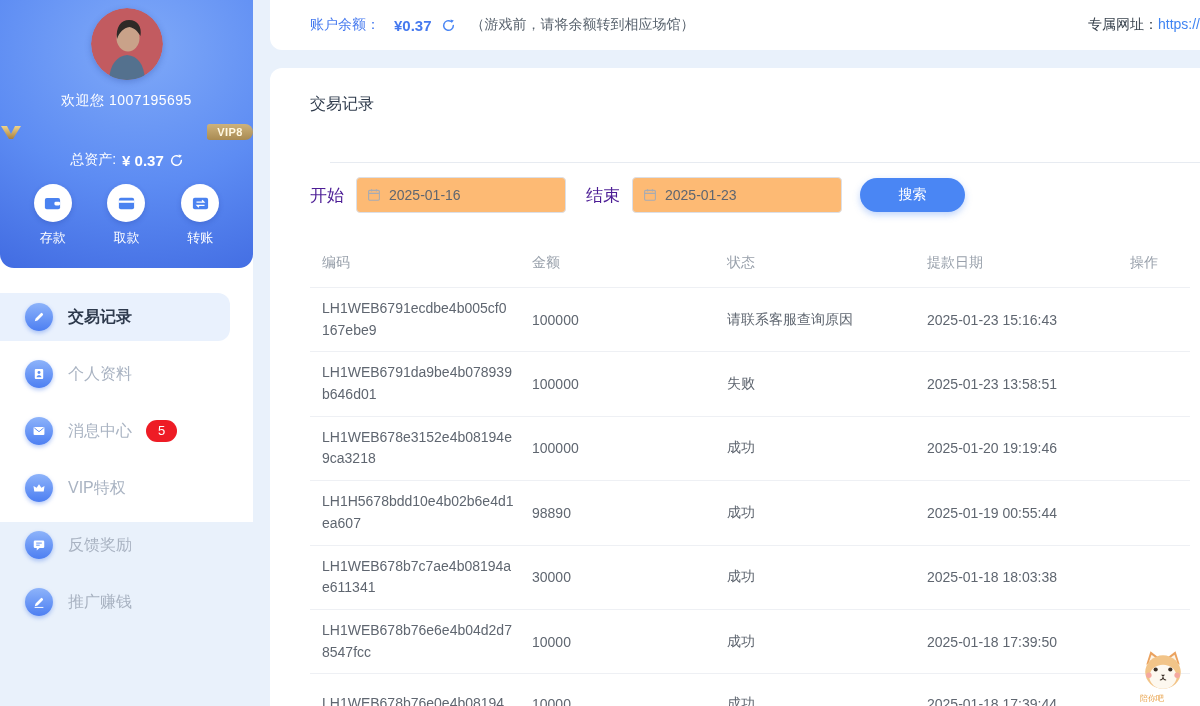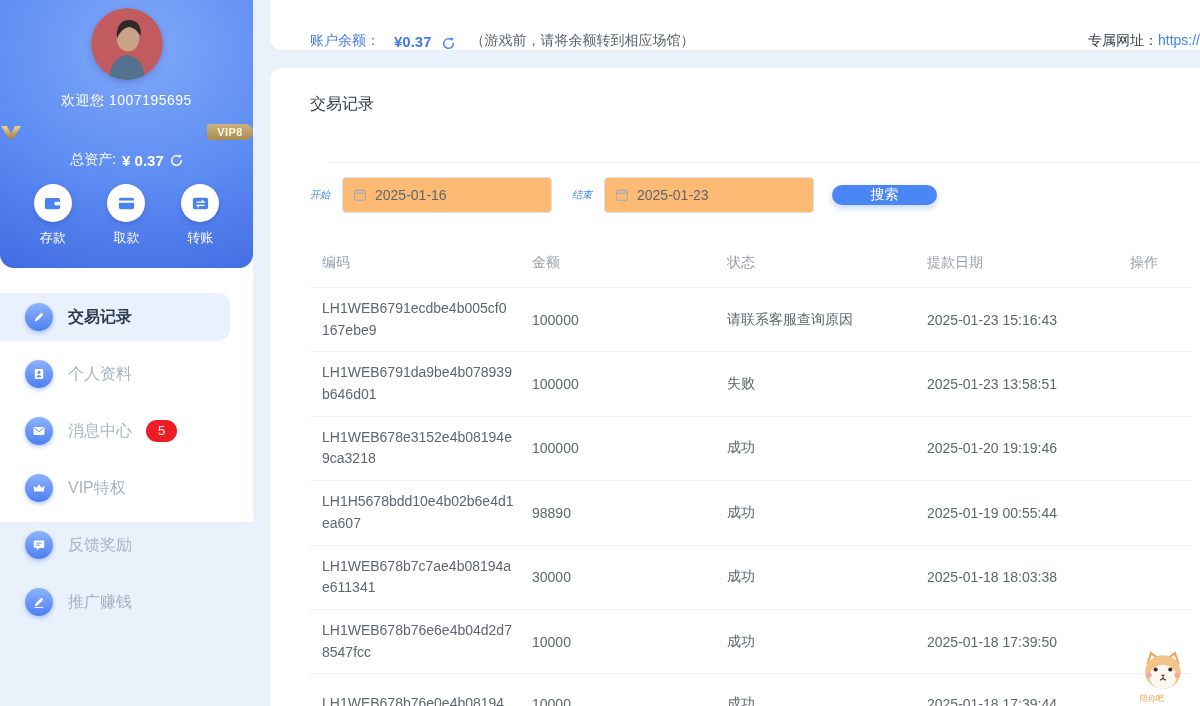--- a/index.html
+++ b/index.html
@@ -29,45 +29,45 @@
   .menu-item.active { background:#e9f1fd; border-radius:0 12px 12px 0; }
   .menu-icon { width:28px; height:28px; min-width:28px; border-radius:50%; display:flex; align-items:center; justify-content:center;
     background:linear-gradient(180deg,#8db3fa,#4d7ff2); box-shadow:0 2px 4px rgba(70,120,235,.4); margin-right:15px; }
   .menu-label { font-size:16px; color:#a9b3c2; }
   .menu-item.active .menu-label { color:#2e3a4d; font-weight:bold; }
   .menu-badge { background:#ee1c25; color:#fff; font-size:13px; line-height:20px; border-radius:11px; padding:1px 12px; margin-left:14px; }
   .menu-badge:empty { display:none; }
 
   
   .topbar { position:absolute; left:270px; top:0; width:930px; height:50px; background:#fff; border-radius:0 0 0 12px;
-    display:flex; align-items:flex-end; padding-left:40px; }
+    display:flex; align-items:center; padding-left:40px; }
   .bal-label, .bal-amount { color:#4579ef; font-size:14px; }
   .bal-amount { font-weight:bold; margin-left:14px; font-size:15px; }
   .refresh-blue { color:#4a86f4; margin-left:10px; display:flex; cursor:pointer; }
   .refresh-white { color:#fff; display:flex; cursor:pointer; }
   .bal-note { color:#59636e; font-size:14px; margin-left:16px; }
   .site-wrap { margin-left:auto; white-space:nowrap; overflow:hidden; font-size:14px; }
   .site-label { color:#39434e; }
   .site-link { color:#3f84f2; text-decoration:none; }
 
   
   .main-card { position:absolute; left:270px; top:68px; width:930px; height:638px; background:#fff;
     border-radius:12px 0 0 0; padding:26px 0 0 40px; overflow:hidden; }
   .page-title { font-size:16px; color:#2f3b4c; }
 
   .tabs { display:flex; gap:41px; margin-top:27px; margin-left:20px; border-bottom:1px solid #e7ebf1; padding-right:20px; }
   .tab { font-size:16px; color:#343d49; padding-bottom:19px; cursor:pointer; }
   .tab.active { color:#4a8af4; border-bottom:3px solid #4a8af4; margin-bottom:-2px; }
 
   .filter-row { display:flex; align-items:center; margin-top:14px; }
-  .filter-label { font-size:10px; color:#3b82f6; margin-right:12px;font-style:italic; }
+  .filter-label { font-size:17px; color:#4c1d95; margin-right:12px; }
   .date-input { width:210px; height:36px; border:1px solid #dcdfe6; border-radius:4px; background:#fdba74;
     display:flex; align-items:center; padding:0 10px; gap:8px; color:#5f6670; font-size:14px; cursor:pointer; }
   .filter-label.second { margin-left:20px; }
-  .search-btn { margin-left:18px; width:105px; height:20px; border:none; border-radius:17px; background:#4a86f4;
+  .search-btn { margin-left:18px; width:105px; height:34px; border:none; border-radius:17px; background:#4a86f4;
     color:#fff; font-size:14px; cursor:pointer; box-shadow:0 3px 7px rgba(74,134,244,.35); font-family:inherit; }
 
   .table { margin-top:21px; padding-right:10px; }
   .thead, .trow { display:grid; grid-template-columns:210px 195px 200px 203px 1fr; padding-left:12px; }
   .thead { color:#98a0ab; font-size:14px; padding-top:20px; padding-bottom:15px; border-bottom:1px solid #eef0f4; }
   .trow { color:#5f6670; font-size:14px; align-items:center; min-height:61px; padding-top:10px; padding-bottom:10px;
     border-bottom:1px solid #eef0f4; }
   .cell-code { width:202px; word-break:break-all; line-height:1.55; padding-right:10px; }
 
   

